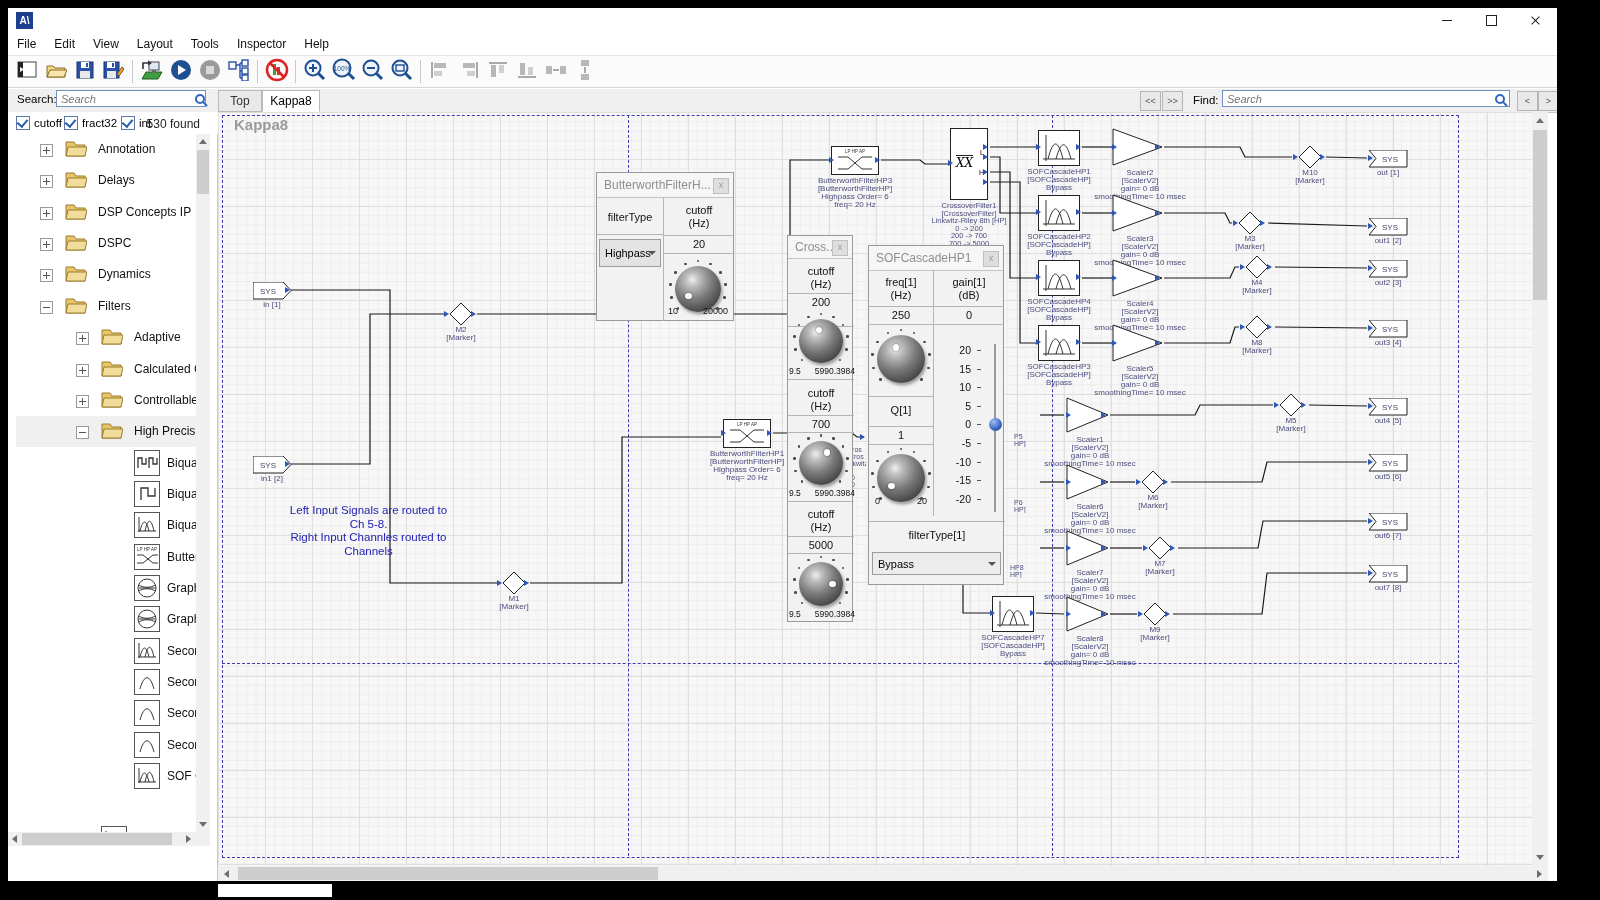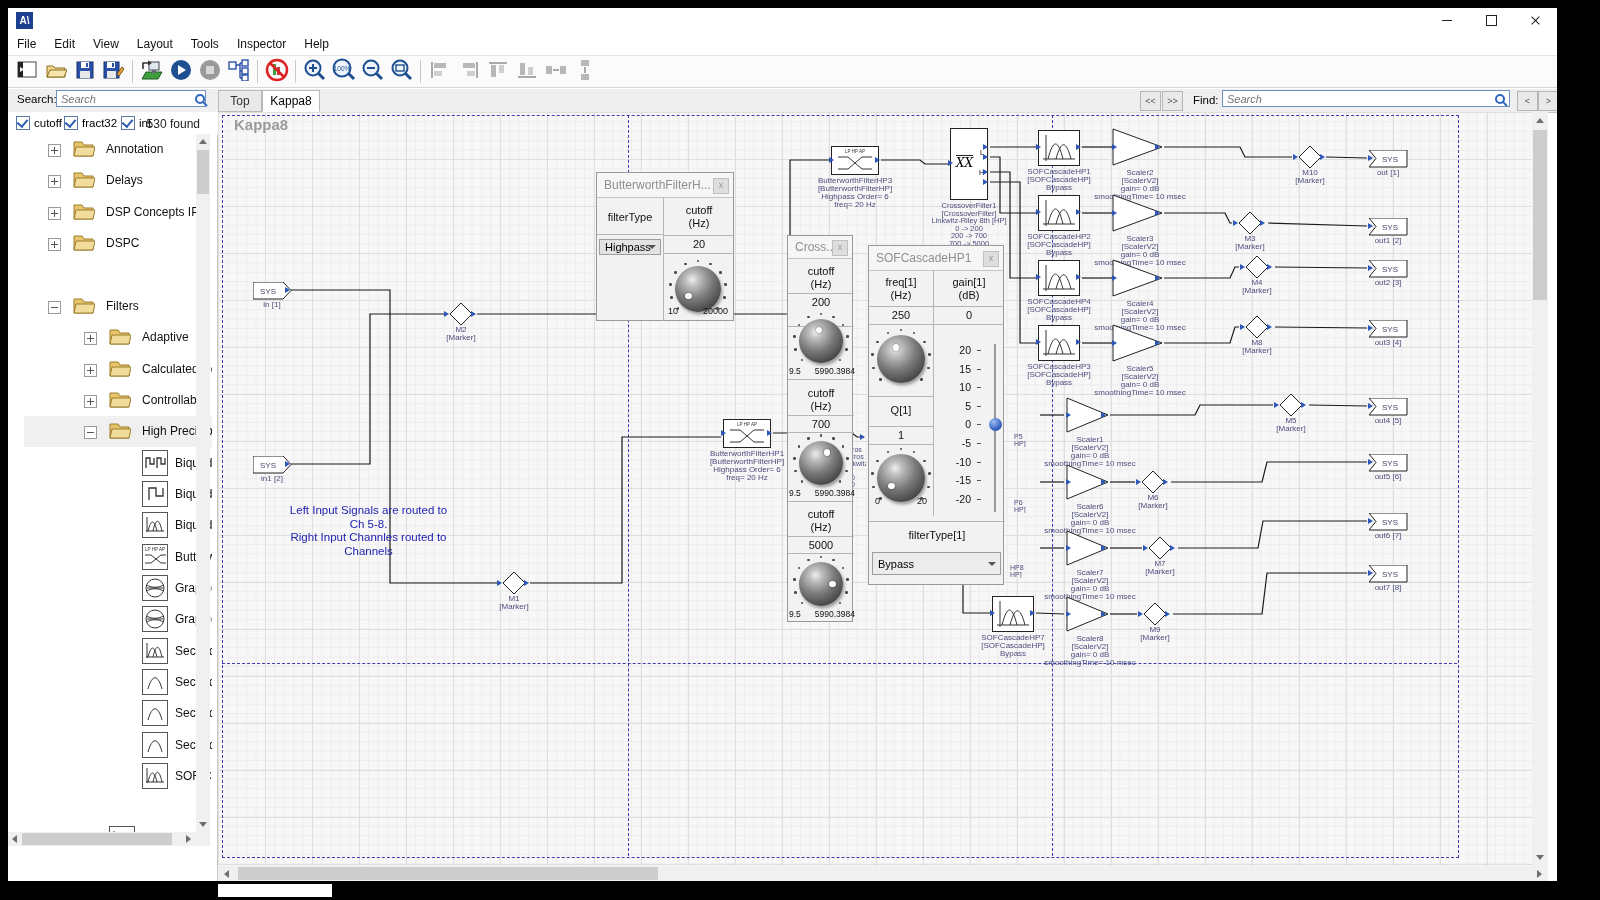--- a/index.html
+++ b/index.html
@@ -39,21 +39,21 @@
   .findbtn{position:absolute;top:2px;width:19px;height:18px;border:1px solid #b5b5b5;background:#e9e9e9;font-size:9px;
     color:#555;display:flex;align-items:center;justify-content:center;}
   .find-label{position:absolute;top:5px;font-size:11.5px;}
   
   #leftpanel{position:absolute;left:0;top:104px;width:210px;height:769px;background:#fff;border-right:1px solid #c9c9c9;box-sizing:border-box;}
   .chkrow{position:absolute;left:0;top:0;width:210px;height:22px;background:#fff;}
   .chk{width:12px;height:12px;border:1px solid #5a78a8;background:#fff;display:inline-block;position:relative;}
   .chk:after{content:"";position:absolute;left:2px;top:0px;width:5px;height:8px;border:solid #2b5cad;border-width:0 2px 2px 0;transform:rotate(40deg);}
   .chkitem{position:absolute;top:4px;font-size:11.5px;display:flex;align-items:center;gap:4px;}
   .found{position:absolute;top:5px;right:18px;font-size:12px;color:#222;}
-  #tree{position:absolute;left:16px;top:22px;width:188px;height:698px;overflow:hidden;text-decoration:underline;}
+  #tree{position:absolute;left:8px;top:22px;width:188px;height:698px;overflow:hidden;text-decoration:underline;}
   .trow{position:absolute;left:0;width:188px;height:31px;}
   .trow.sel{background:#f0f0f0;}
   .texp{position:absolute;width:11px;height:11px;border:1px solid #9a9a9a;background:#fff;top:10px;}
   .texp:before{content:"";position:absolute;left:2px;top:5px;width:7px;height:1px;background:#555;}
   .texp.plus:after{content:"";position:absolute;left:5px;top:2px;width:1px;height:7px;background:#555;}
   .tlabel{position:absolute;top:8px;font-size:12px;color:#111;white-space:nowrap;}
   .leafbox{position:absolute;top:2px;width:26px;height:26px;border:1px solid #555;background:#fff;box-sizing:border-box;
     display:flex;align-items:center;justify-content:center;}
   
   .sb{position:absolute;background:#f0f0f0;}
@@ -353,20 +353,28 @@
           <div class="tlabel" style="left: 82px;">DSP Concepts IP</div>
         </div>
         <div class="trow" style="top: 94px;">
           <div class="texp plus" style="left: 24px;"></div>
           <div style="position: absolute; left: 48px; top: 4px;"><svg width="23" height="20">
               <path d="M2,4 L10,4 L12,7 L21,7 L21,18 L2,18 Z" fill="#e8c56a" stroke="#9c7c2c"></path>
               <path d="M2,18 L4,9 L23,9 L21,18 Z" fill="#f2dc9b" stroke="#9c7c2c"></path>
             </svg></div>
           <div class="tlabel" style="left: 82px;">DSPC</div>
         </div>
+        <div class="trow" style="top: 125px;">
+          <div class="texp plus" style="left: 24px;"></div>
+          <div style="position: absolute; left: 48px; top: 4px;"><svg width="23" height="20">
+              <path d="M2,4 L10,4 L12,7 L21,7 L21,18 L2,18 Z" fill="#e8c56a" stroke="#9c7c2c"></path>
+              <path d="M2,18 L4,9 L23,9 L21,18 Z" fill="#f2dc9b" stroke="#9c7c2c"></path>
+            </svg></div>
+          <div class="tlabel" style="left: 82px;">Dynamics</div>
+        </div>
         <div class="trow" style="top: 157px;">
           <div class="texp" style="left: 24px;"></div>
           <div style="position: absolute; left: 48px; top: 4px;"><svg width="23" height="20">
               <path d="M2,4 L10,4 L12,7 L21,7 L21,18 L2,18 Z" fill="#e8c56a" stroke="#9c7c2c"></path>
               <path d="M2,18 L4,9 L23,9 L21,18 Z" fill="#f2dc9b" stroke="#9c7c2c"></path>
             </svg></div>
           <div class="tlabel" style="left: 82px;">Filters</div>
         </div>
         <div class="trow" style="top: 188px;">
           <div class="texp plus" style="left: 60px;"></div>
@@ -528,21 +536,21 @@
       <div class="dlg-title">
         <span>ButterworthFilterH...</span>
         <span class="dlg-close">x</span>
       </div>
       <div class="vline" style="left:66px;top:24px;height:124px;"></div>
       <div class="hdr" style="left:0;top:38px;width:66px;">filterType</div>
       <div class="hdr" style="left:67px;top:31px;width:70px;">cutoff
 (Hz)</div>
       <div class="val" style="left:67px;top:62px;width:70px;height:19px;">20</div>
       <div class="hline" style="left:0;top:61px;width:66px;"></div>
-      <div class="dd" style="left:2px;top:66px;width:62px;height:16px;">
+      <div class="dd" style="left:2px;top:66px;width:62px;height:28px;">
         <span>Highpass</span>
         <span class="chev"></span>
       </div>
       <div class="knob" style="left:78px;top:93px;width:46px;height:46px;"></div>
       <span class="kminmax" style="left:71px;top:133px;">10</span>
       <span class="kminmax" style="right:5px;top:133px;">20000</span>
     <div class="kdot" style="left: 79.901px; top: 134.499px;"></div>
         <div class="kdot" style="left: 73.0704px; top: 123.352px;"></div>
         <div class="kdot" style="left: 72.0447px; top: 110.32px;"></div>
         <div class="kdot" style="left: 77.0475px; top: 98.242px;"></div>

